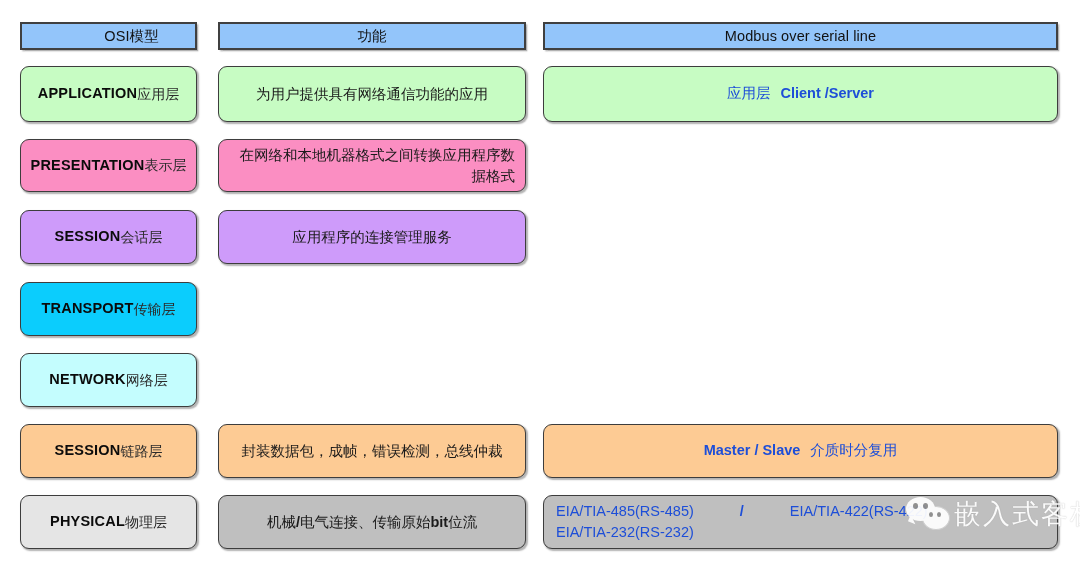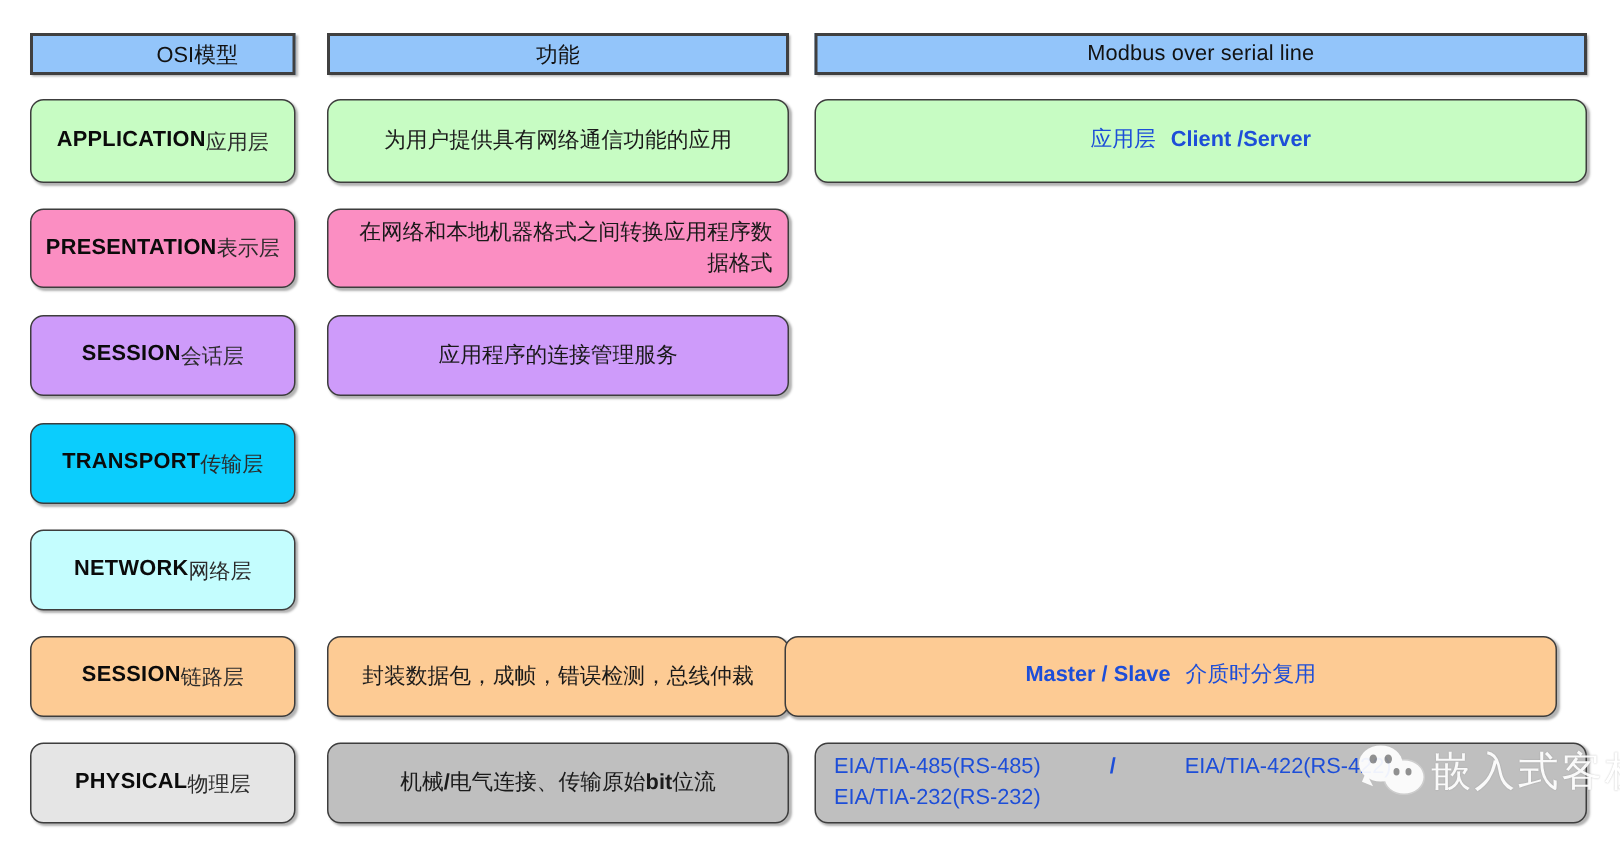--- a/index.html
+++ b/index.html
@@ -223,21 +223,21 @@
     <span class="cn">网络层</span>
   </div>
 
   <div class="box layer-box col1" style="left:20px; top:424px; width:177px; height:54px; background:#FDCB94;">
     <span class="en">SESSION</span>
     <span class="cn">链路层</span>
   </div>
   <div class="box layer-box col2 center" style="left:218px; top:424px; width:308px; height:54px; background:#FDCB94;">
     <span>封装数据包，成帧，错误检测，总线仲裁</span>
   </div>
-  <div class="box layer-box col3 center" style="left:523px; top:424px; width:515px; height:54px; background:#FDCB94;">
+  <div class="box layer-box col3 center" style="left:543px; top:424px; width:515px; height:54px; background:#FDCB94;">
     <span>
       <span class="strong">Master / Slave</span><span class="gap-s"></span><span>介质时分复用</span>
     </span>
   </div>
 
   <div class="box layer-box col1" style="left:20px; top:495px; width:177px; height:54px; background:#e5e5e5;">
     <span class="en">PHYSICAL</span>
     <span class="cn">物理层</span>
   </div>
   <div class="box layer-box col2 center" style="left:218px; top:495px; width:308px; height:54px; background:#BFBFBF;">

